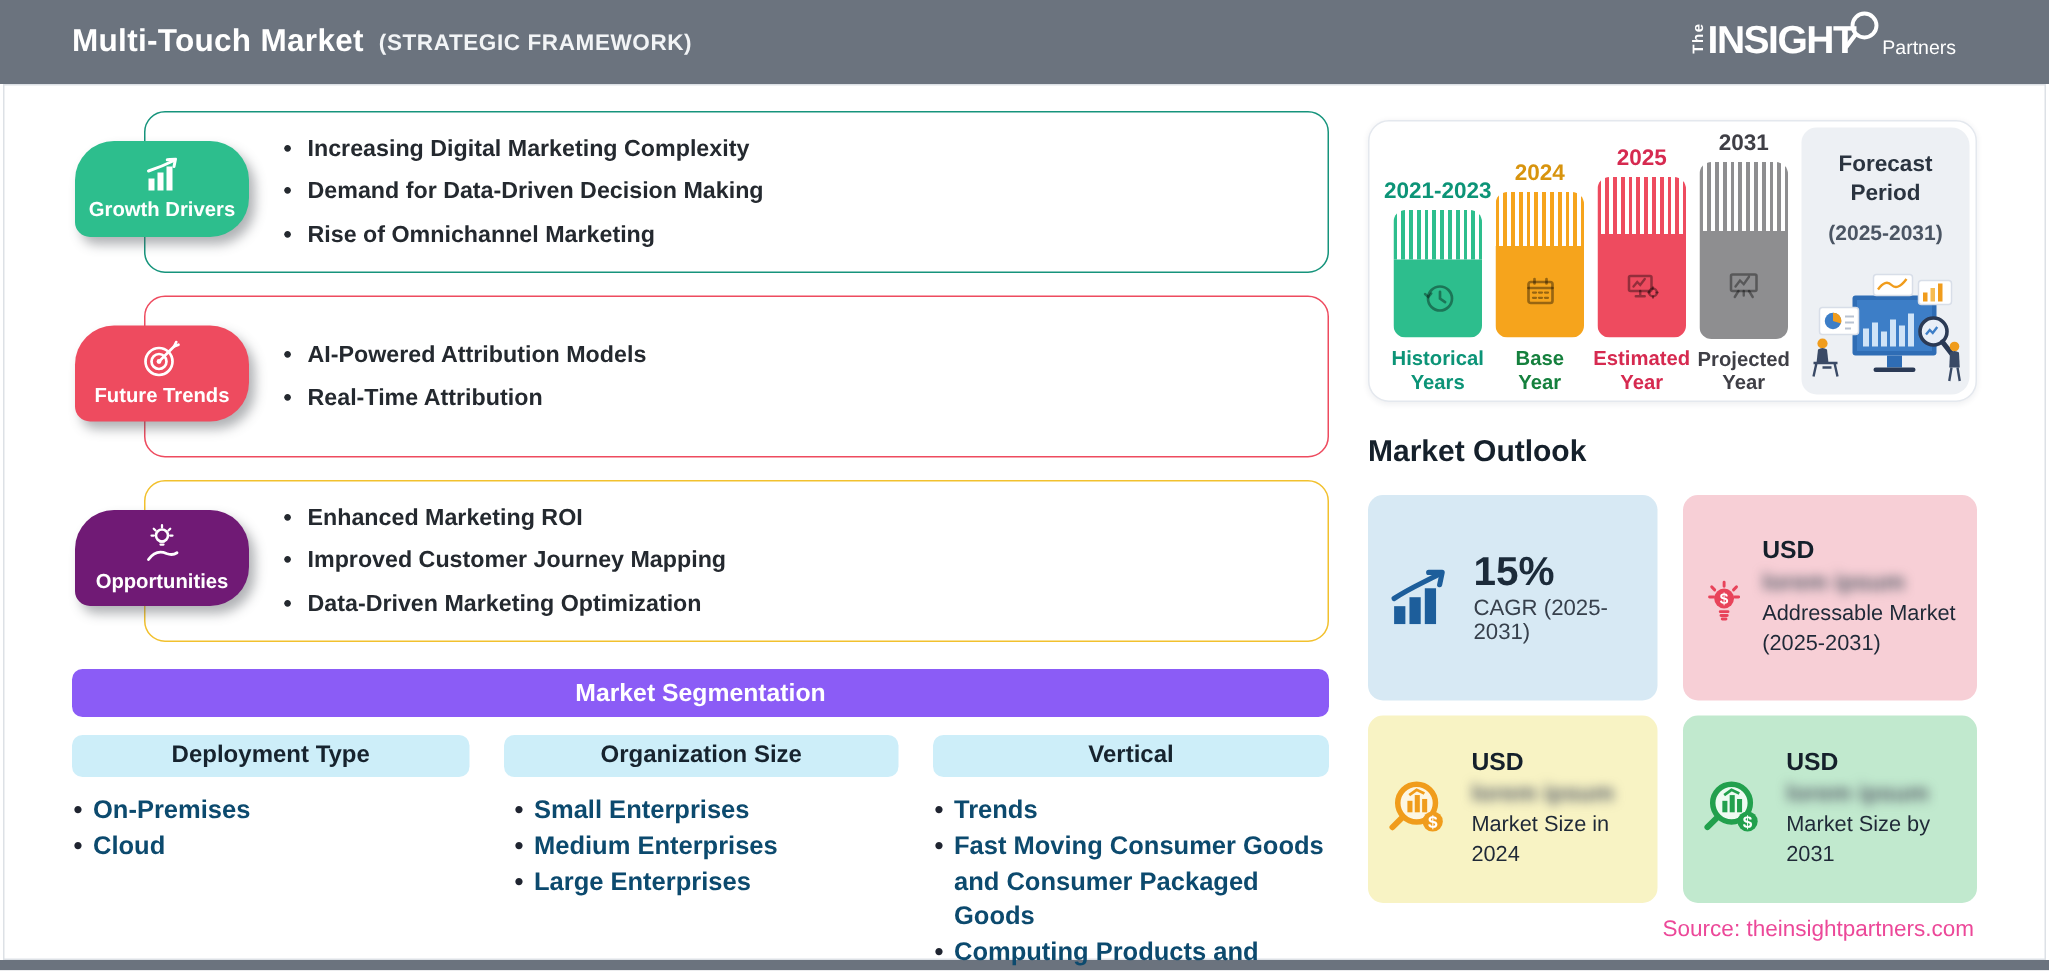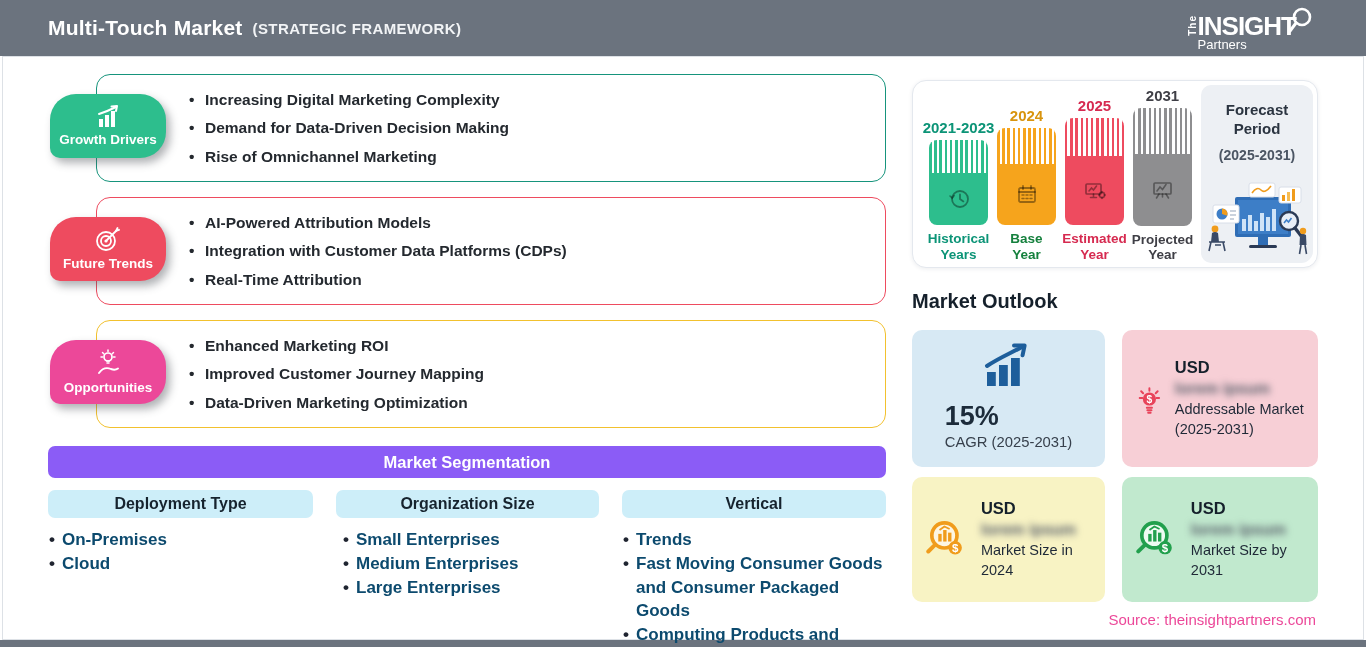--- a/index.html
+++ b/index.html
@@ -10,21 +10,21 @@
   }
   
   .hdr {
     position:absolute; top:0; left:0; width:1366px; height:56px;
     background:#6b737e; display:flex; align-items:center; padding-left:48px;
   }
   .hdr-title { color:#fff; font-size:21px; font-weight:bold; letter-spacing:.2px; }
   .hdr-sub { color:#f2f4f6; font-size:15px; font-weight:600; margin-left:10px; letter-spacing:.4px; }
   .logo { position:absolute; right:52px; top:7px; display:flex; align-items:flex-start; color:#fff; }
   .logo-the { font-size:10px; font-weight:bold; writing-mode:vertical-rl; transform:rotate(180deg); letter-spacing:1px; margin-top:8px; }
-  .logo-right { display:flex; flex-direction:column; }
+  .logo-right { display:flex; flex-direction:row; align-items:flex-end; }
   .logo-main-row { display:flex; align-items:flex-start; }
   .logo-main { font-size:26px; font-weight:bold; letter-spacing:-1px; line-height:1; margin-top:6px; }
   .lens { margin-left:-8px; margin-top:0; }
   .logo-sub { font-size:13px; font-weight:normal; margin-top:-2px; margin-right:10px; }
   
   .frame { position:absolute; left:2px; right:2px; top:56px; bottom:7px; border:1px solid #dde1e6; pointer-events:none; }
   .bottom-bar { position:absolute; left:0; right:0; bottom:0; height:7px; background:#6b737e; }
   
   .fbox {
     position:absolute; left:96px; width:790px; height:108px;
@@ -81,21 +81,21 @@
     position:absolute; right:4px; top:4px; bottom:4px; width:112px;
     background:#edf0f4; border-radius:10px 12px 12px 10px;
     display:flex; flex-direction:column; align-items:center; padding-top:16px;
   }
   .fc-title { font-size:15px; font-weight:bold; color:#2b3440; text-align:center; width:80px; line-height:1.25; }
   .fc-range { font-size:14px; color:#4b5563; font-weight:600; margin-top:8px; }
   .fc-illus { position:absolute; bottom:6px; }
   
   .outlook-title { position:absolute; left:912px; top:290px; font-size:20px; font-weight:bold; color:#15202b; }
   .ucard { position:absolute; border-radius:10px; display:flex; align-items:center; padding:12px 14px; gap:12px; }
-  .u1 { left:912px;  top:330px; width:193px; height:137px;flex-direction:column; }
+  .u1 { left:912px;  top:330px; width:193px; height:137px; }
   .u2 { left:1122px; top:330px; width:196px; height:137px; }
   .u3 { left:912px;  top:477px; width:193px; height:125px; }
   .u4 { left:1122px; top:477px; width:196px; height:125px; }
   .big-val { font-size:27px; font-weight:800; color:#1c2b3a; line-height:1.1; }
   .big-cap { font-size:14.8px; color:#37404c; margin-top:2px; }
   .cur { font-size:16.5px; font-weight:bold; color:#15202b; }
   .blurred { font-size:16px; font-weight:bold; color:#585f6a; filter:blur(3.6px); margin:3px 0 2px; white-space:nowrap; }
   .ucap { font-size:14.5px; color:#1f2937; line-height:1.35; }
   .src { position:absolute; right:50px; top:611px; font-size:15px; color:#ec4899; }
   svg { display:block; }
@@ -139,21 +139,20 @@
       <rect x="18" y="6" width="4" height="16" fill="#fff"></rect>
       <path d="M6 9 C12 7 17 5 23 2" fill="none" stroke="#fff" stroke-width="2" stroke-linecap="round"></path>
       <path d="M18.5 1.5 L24 1 L23 6" fill="none" stroke="#fff" stroke-width="2" stroke-linecap="round" stroke-linejoin="round"></path>
     </svg>
     <span>Growth Drivers</span>
   </div>
 
   <section class="fbox box-trends" style="border-color: rgb(238, 75, 95);">
     <ul>
       <li>AI-Powered Attribution Models</li>
-      <li>Integration with Customer Data Platforms (CDPs)</li>
       <li>Real-Time Attribution</li>
     </ul>
   </section>
   <div class="badge b-trends" style="background: rgb(238, 75, 95);">
     <svg width="30" height="26" viewBox="0 0 30 26">
       <circle cx="13" cy="14" r="9" fill="none" stroke="#fff" stroke-width="1.8"></circle>
       <circle cx="13" cy="14" r="5" fill="none" stroke="#fff" stroke-width="1.8"></circle>
       <circle cx="13" cy="14" r="1.6" fill="#fff"></circle>
       <path d="M13 14 L23 4" stroke="#fff" stroke-width="1.8" stroke-linecap="round"></path>
       <path d="M23 4 L24.5 1 M23 4 L26 2.8" stroke="#fff" stroke-width="1.8" stroke-linecap="round"></path>
@@ -161,21 +160,21 @@
     <span>Future Trends</span>
   </div>
 
   <section class="fbox box-opps" style="border-color: rgb(242, 193, 46);">
     <ul>
       <li>Enhanced Marketing ROI</li>
       <li>Improved Customer Journey Mapping</li>
       <li>Data-Driven Marketing Optimization</li>
     </ul>
   </section>
-  <div class="badge b-opps" style="background: #ec4899;">
+  <div class="badge b-opps" style="background: #701a75;">
     <svg width="30" height="28" viewBox="0 0 30 28">
       <circle cx="15" cy="8" r="4" fill="none" stroke="#fff" stroke-width="1.7"></circle>
       <path d="M13.6 12 h2.8 M14 14 h2" stroke="#fff" stroke-width="1.5" stroke-linecap="round"></path>
       <path d="M15 1 v1.6 M9.5 3.5 l1.2 1.2 M20.5 3.5 l-1.2 1.2 M8 8 h1.6 M20.4 8 H22" stroke="#fff" stroke-width="1.5" stroke-linecap="round"></path>
       <path d="M6 24 q5 -7 12 -4 q4 1.6 7 -0.5" fill="none" stroke="#fff" stroke-width="1.9" stroke-linecap="round"></path>
     </svg>
     <span>Opportunities</span>
   </div>
 
   <div class="seg-bar">Market Segmentation</div>

